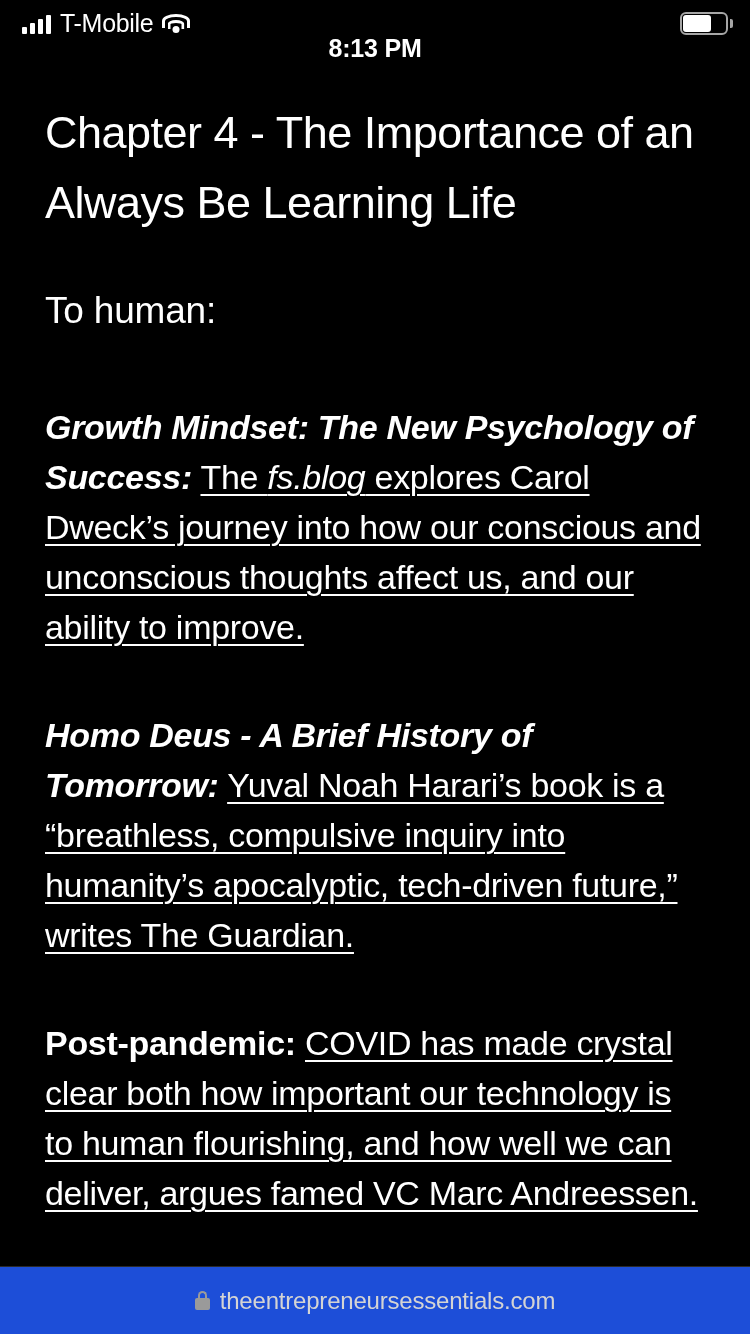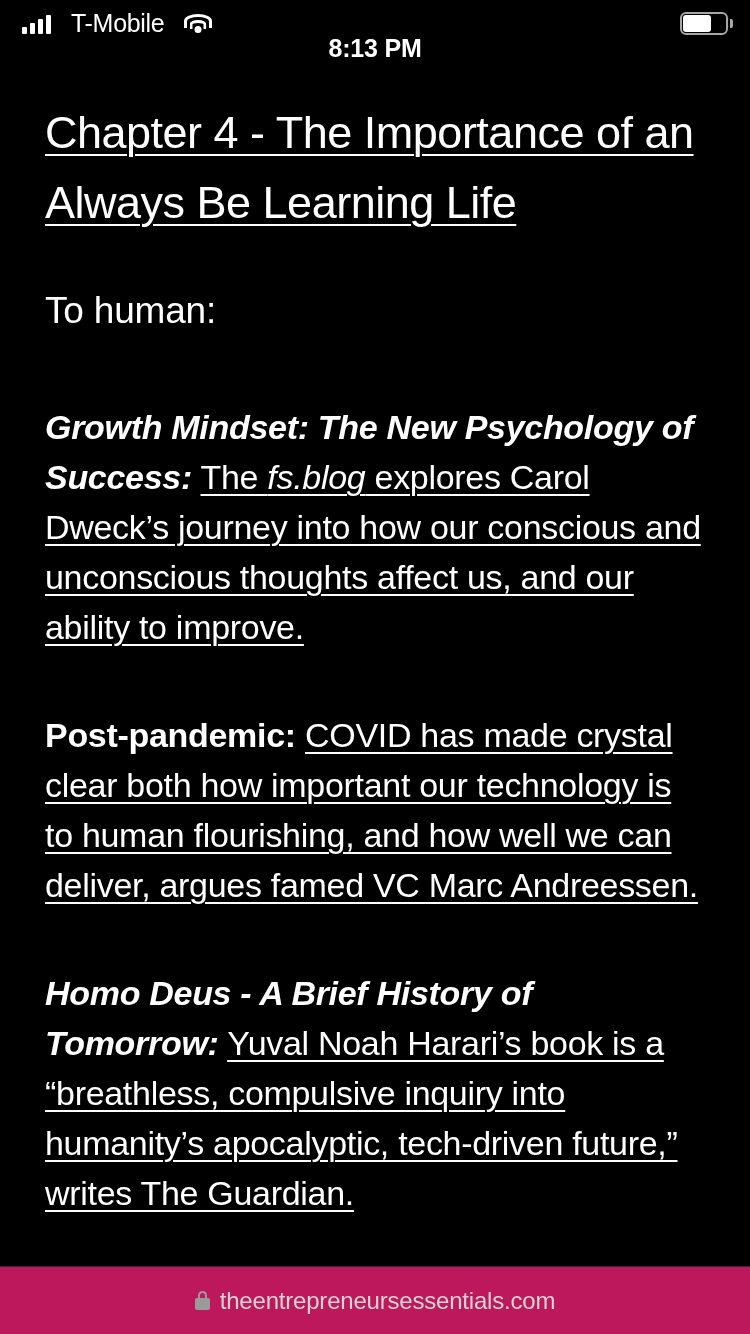--- a/index.html
+++ b/index.html
@@ -11,21 +11,21 @@
   }
 
   
   .status-bar {
     position:relative;
     height:46px;
     display:flex;
     align-items:center;
     padding:0 22px;
   }
-  .status-left { display:flex; align-items:center; gap:20px; }
+  .status-left { display:flex; align-items:center; gap:9px; }
   .signal { display:flex; align-items:flex-end; gap:3px; height:22px; }
   .signal i { display:block; width:5px; background:#fff; border-radius:1px; }
   .signal i:nth-child(1){ height:7px; }
   .signal i:nth-child(2){ height:11px; }
   .signal i:nth-child(3){ height:15px; }
   .signal i:nth-child(4){ height:19px; }
   .carrier { font-size:25px; letter-spacing:-0.3px; }
   .wifi { width:28px; height:20px; position:relative; }
   .wifi span {
     position:absolute; left:50%; transform:translateX(-50%);
@@ -65,21 +65,20 @@
   
   .page {
     padding:52px 46px 0 45px;
     height:1334px;
   }
   .title {
     font-size:45px;
     line-height:1.55;
     font-weight:400;
     letter-spacing:-0.5px;
-    text-decoration:underline;
     text-decoration-thickness:2px;
     text-underline-offset:6px;
     margin-bottom:48px;
   }
   .intro {
     font-size:37px;
     line-height:1.35;
     margin-bottom:68px;
     letter-spacing:-0.2px;
   }
@@ -105,21 +104,21 @@
   
   .bottom-bar {
     position:absolute;
     left:0; right:0; bottom:0;
     height:68px;
     display:flex;
     align-items:center;
     justify-content:center;
     gap:10px;
     border-top:1px solid #2a2a2a;
-    background:#be185d;
+    background:#1d4ed8;
   }
   .lock-icon { width:15px; height:19px; position:relative; display:inline-block; }
   .lock-icon .shackle {
     position:absolute; top:0; left:3px;
     width:9px; height:8px;
     border:2px solid #9a9a9a;
     border-bottom:none;
     border-radius:5px 5px 0 0;
   }
   .lock-icon .body {
@@ -162,27 +161,27 @@
   <h1 class="title">Chapter 4 - The Importance of an Always Be Learning Life</h1>
 
   <p class="intro">To human:</p>
 
   <p class="entry">
     <span class="lead">Growth Mindset: The New Psychology of Success:</span>
     <span class="body"><span>The </span><em>fs.blog</em><span> explores Carol Dweck’s journey into how our conscious and unconscious thoughts affect us, and our ability to improve.</span></span>
   </p>
 
   <p class="entry">
-    <span class="lead plain">Post-pandemic:</span>
-    <span class="body"><span>COVID has made crystal clear both how important our technology is to human flourishing, and how well we can deliver, argues famed VC Marc Andreessen.</span></span>
+    <span class="lead">Homo Deus - A Brief History of Tomorrow:</span>
+    <span class="body"><span>Yuval Noah Harari’s book is a “breathless, compulsive inquiry into humanity’s apocalyptic, tech-driven future,” writes The Guardian.</span></span>
   </p>
 
   <p class="entry">
-    <span class="lead">Homo Deus - A Brief History of Tomorrow:</span>
-    <span class="body"><span>Yuval Noah Harari’s book is a “breathless, compulsive inquiry into humanity’s apocalyptic, tech-driven future,” writes The Guardian.</span></span>
+    <span class="lead plain">Post-pandemic:</span>
+    <span class="body"><span>COVID has made crystal clear both how important our technology is to human flourishing, and how well we can deliver, argues famed VC Marc Andreessen.</span></span>
   </p>
 
 </div>
 
 <div class="bottom-bar">
   <span class="lock-icon">
     <span class="shackle"></span>
       <span class="body"></span>
   </span>
   <span class="url">theentrepreneursessentials.com</span>

